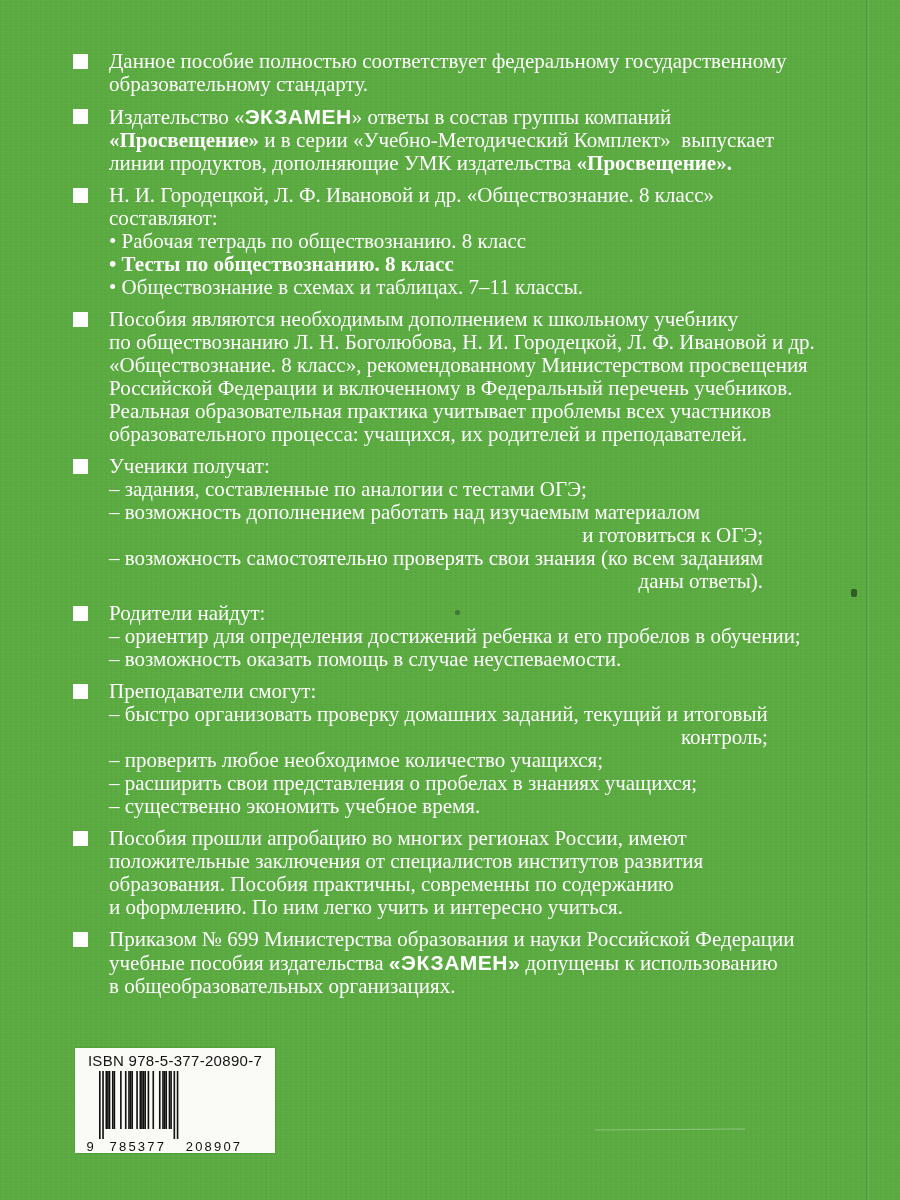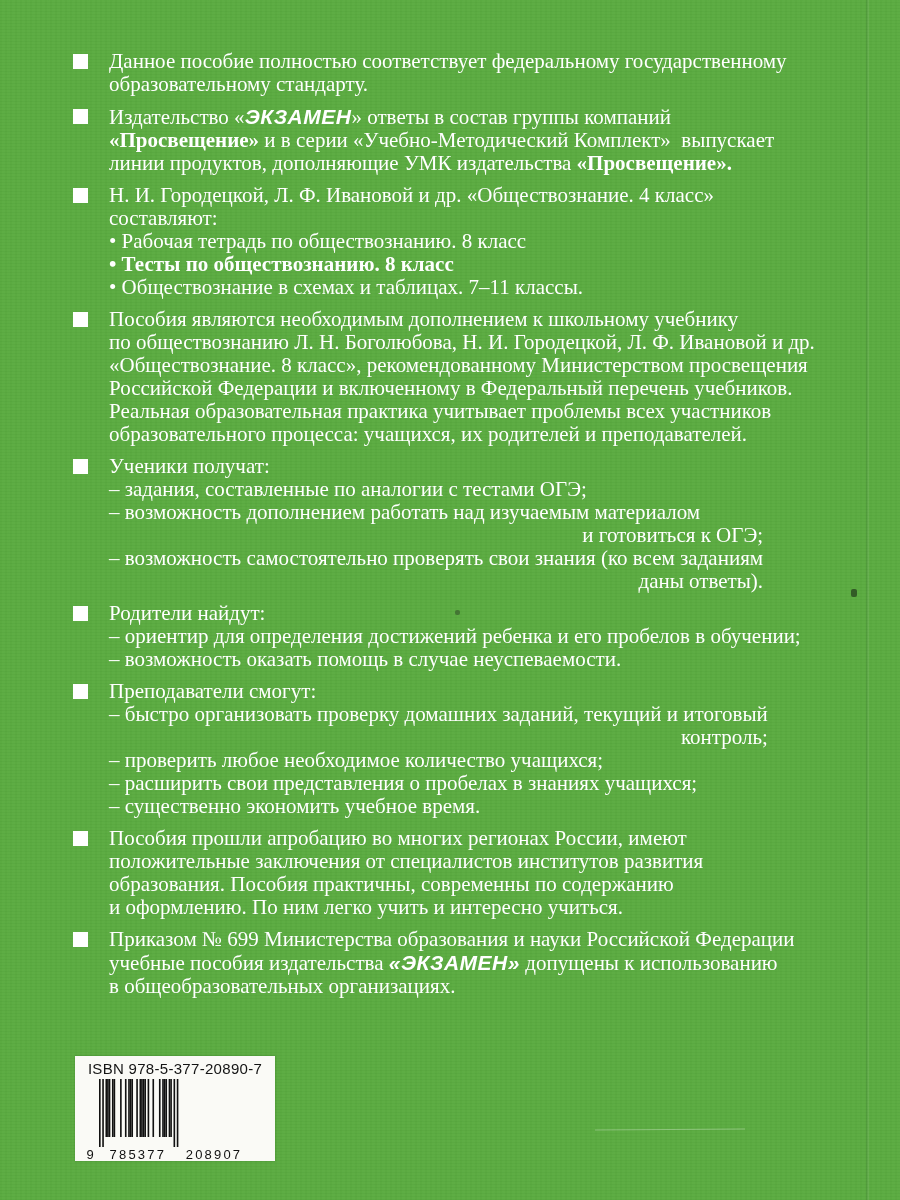--- a/index.html
+++ b/index.html
@@ -39,26 +39,26 @@
   .marker {
     flex: none; width: 15px; height: 15px; background: #ffffff;
     margin: 4px 21px 0 0;
   }
   .lines { font-size: 21px; line-height: 23px; }
   .line { white-space: pre; }
   .line.ind { padding-left: 17px; text-align: right; }
   .seg.b { font-weight: bold; }
   .seg.brand {
     font-family: "Liberation Sans", sans-serif;
-    font-weight: bold; font-style: italic; letter-spacing: 0.5px;
+    font-weight: bold; letter-spacing: 0.5px;
   }
 
   .isbn-box {
     position: absolute; left: 75px; top: 1048px; width: 200px; height: 105px;
-    background: #fafaf6; box-shadow: 0 0 2px rgba(0,40,0,0.25); margin-top: 8px;
+    background: #fafaf6; box-shadow: 0 0 2px rgba(0,40,0,0.25);
   }
   .isbn-label {
     font-family: "Liberation Sans", sans-serif;
     font-size: 15px; font-weight: 500; color: #141414;
     text-align: center; letter-spacing: 0.3px;
     margin-top: 4px;
   }
   .barcode-svg { display: block; margin: 2px auto 0 auto; }
 </style>
 </head>
@@ -83,21 +83,21 @@
         <span class="marker"></span>
         <div class="lines">
           <div class="line"><span class="seg n">Издательство «</span><span class="seg brand">ЭКЗАМЕН</span><span class="seg n">» ответы в состав группы компаний</span></div>
           <div class="line"><span class="seg b">«Просвещение»</span><span class="seg n"> и в серии «Учебно-Методический Комплект»  выпускает</span></div>
           <div class="line"><span class="seg n">линии продуктов, дополняющие УМК издательства </span><span class="seg b">«Просвещение».</span></div>
         </div>
       </div>
       <div class="bullet">
         <span class="marker"></span>
         <div class="lines">
-          <div class="line"><span class="seg n">Н. И. Городецкой, Л. Ф. Ивановой и др. «Обществознание. 4 класс»</span></div>
+          <div class="line"><span class="seg n">Н. И. Городецкой, Л. Ф. Ивановой и др. «Обществознание. 8 класс»</span></div>
           <div class="line"><span class="seg n">составляют:</span></div>
           <div class="line"><span class="seg n">• Рабочая тетрадь по обществознанию. 8 класс</span></div>
           <div class="line"><span class="seg b">• Тесты по обществознанию. 8 класс</span></div>
           <div class="line"><span class="seg n">• Обществознание в схемах и таблицах. 7–11 классы.</span></div>
         </div>
       </div>
       <div class="bullet">
         <span class="marker"></span>
         <div class="lines">
           <div class="line"><span class="seg n">Пособия являются необходимым дополнением к школьному учебнику</span></div>

